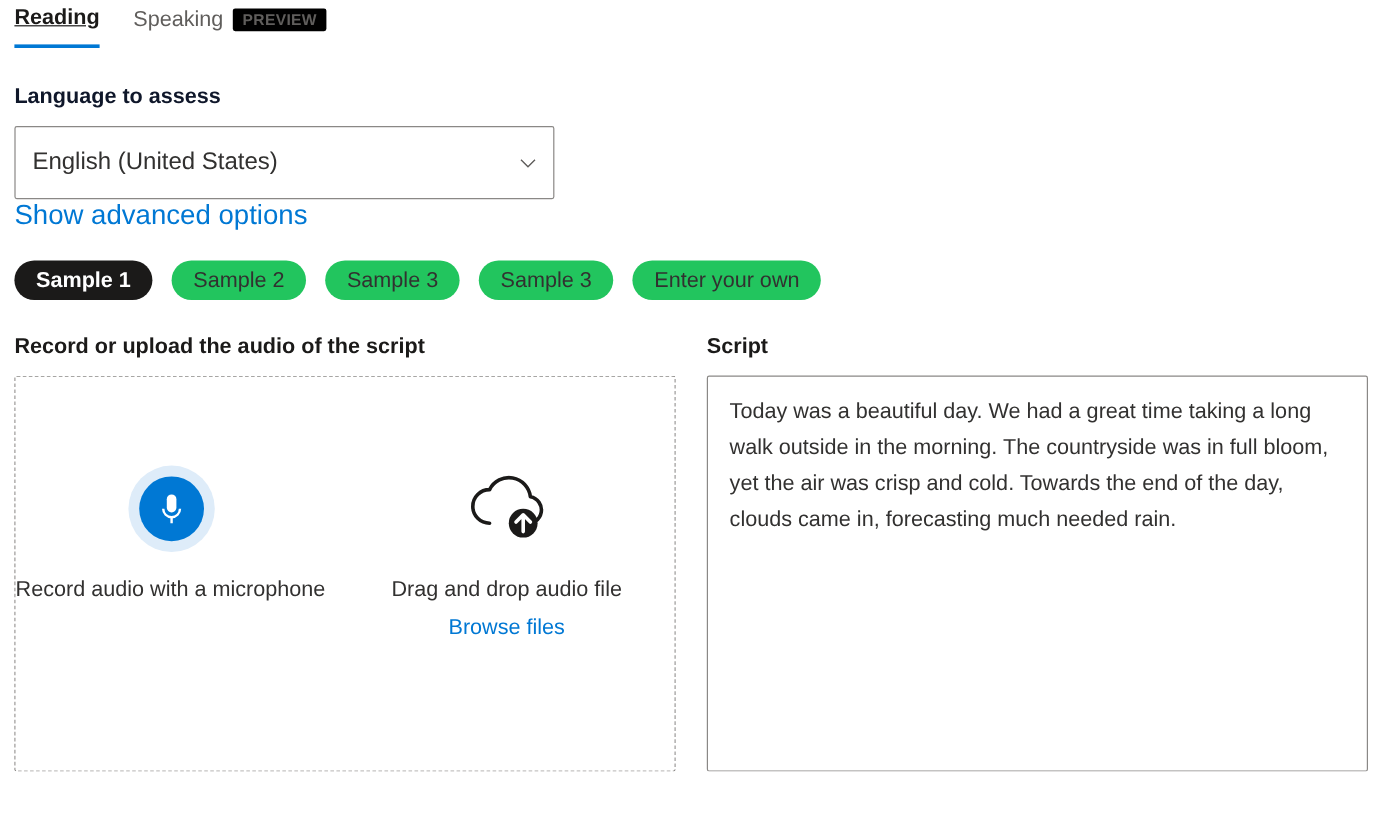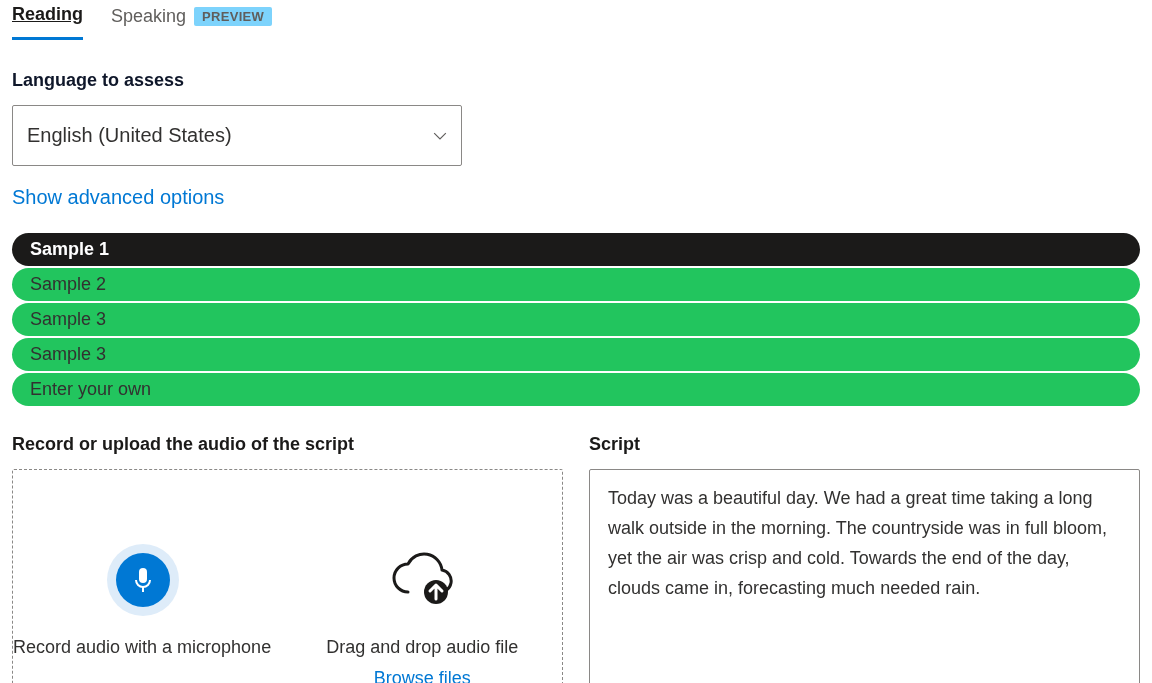--- a/index.html
+++ b/index.html
@@ -28,21 +28,21 @@
     align-items: center;
     gap: 8px;
   }
   .tab.active {
     color: #1b1a19;
     font-weight: 600;
     border-bottom: 3px solid #0078d4;
     text-decoration: underline;
   }
   .tab-badge {
-    background: #7dd3fc;
+    background: #000000;
     color: #605e5c;
     font-size: 13px;
     font-weight: 600;
     padding: 2px 8px;
     border-radius: 2px;
     letter-spacing: 0.3px;
   }
   .section-label {
     font-size: 18px;
     font-weight: 600;
@@ -62,31 +62,29 @@
     color: #323130;
     cursor: pointer;
     background: #fff;
   }
   .chevron {
     width: 14px;
     height: 14px;
   }
   .link {
     color: #0078d4;
-    font-size: 20px;
-    cursor: pointer;
-    margin-top: 20px;
+    font-size: 23px;
+    cursor: pointer;
     margin-bottom: 24px;
     display: inline-block;
   }
   .pills {
     display: flex;
-    gap: 2px;
+    gap: 16px;
     margin-bottom: 28px;
-    flex-direction: column;
   }
   .pill {
     background: #22c55e;
     color: #323130;
     font-size: 18px;
     padding: 6px 18px;
     border-radius: 999px;
     cursor: pointer;
   }
   .pill.active {

